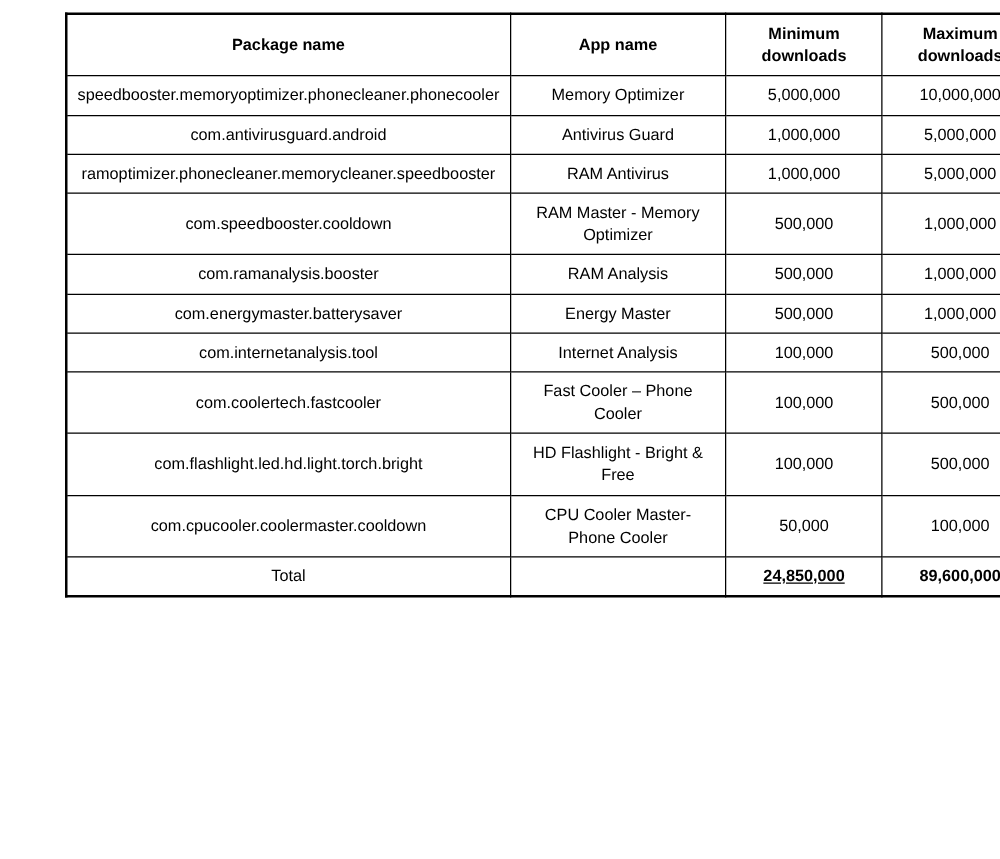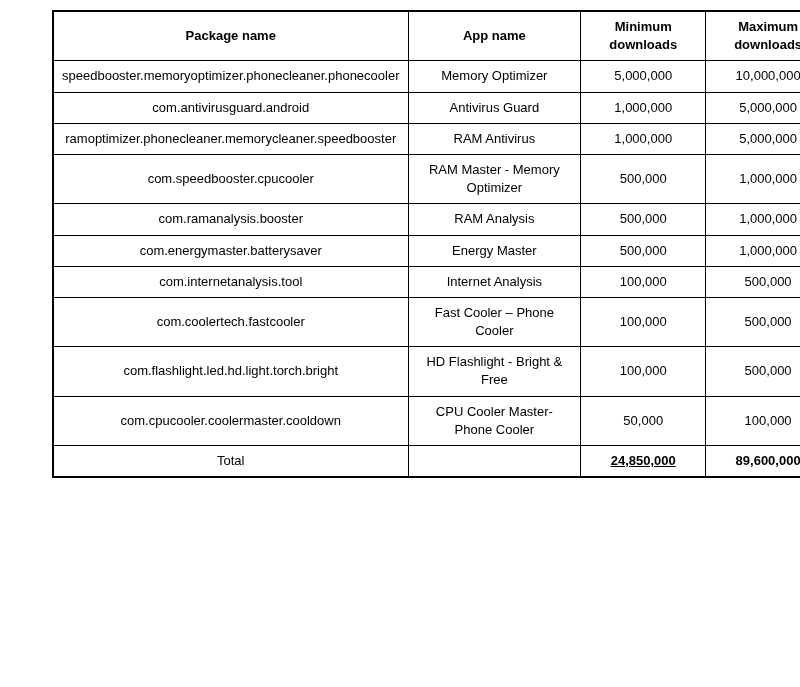--- a/index.html
+++ b/index.html
@@ -90,21 +90,21 @@
           <td>1,000,000</td>
           <td>5,000,000</td>
         </tr>
         <tr>
           <td>ramoptimizer.phonecleaner.memorycleaner.speedbooster</td>
           <td>RAM Antivirus</td>
           <td>1,000,000</td>
           <td>5,000,000</td>
         </tr>
         <tr>
-          <td>com.speedbooster.cpucooler</td>
+          <td>com.speedbooster.cooldown</td>
           <td>RAM Master - Memory Optimizer</td>
           <td>500,000</td>
           <td>1,000,000</td>
         </tr>
         <tr>
           <td>com.ramanalysis.booster</td>
           <td>RAM Analysis</td>
           <td>500,000</td>
           <td>1,000,000</td>
         </tr>

